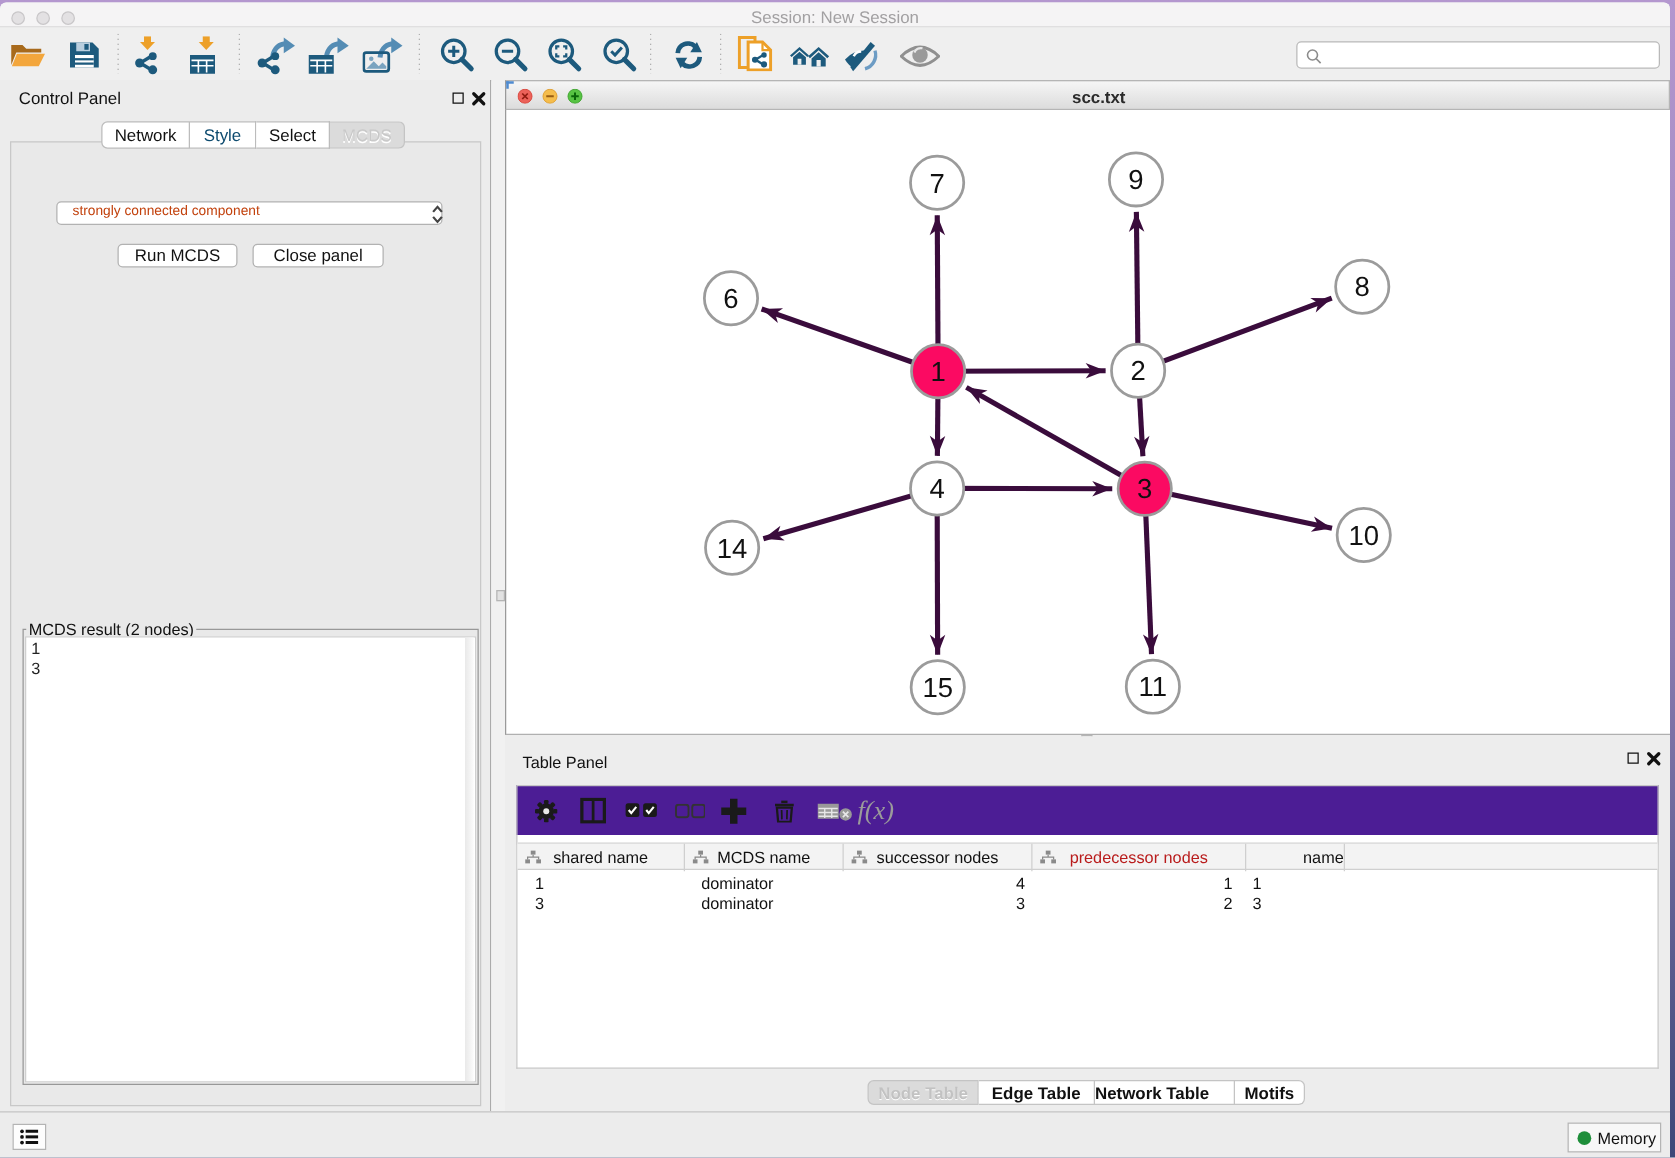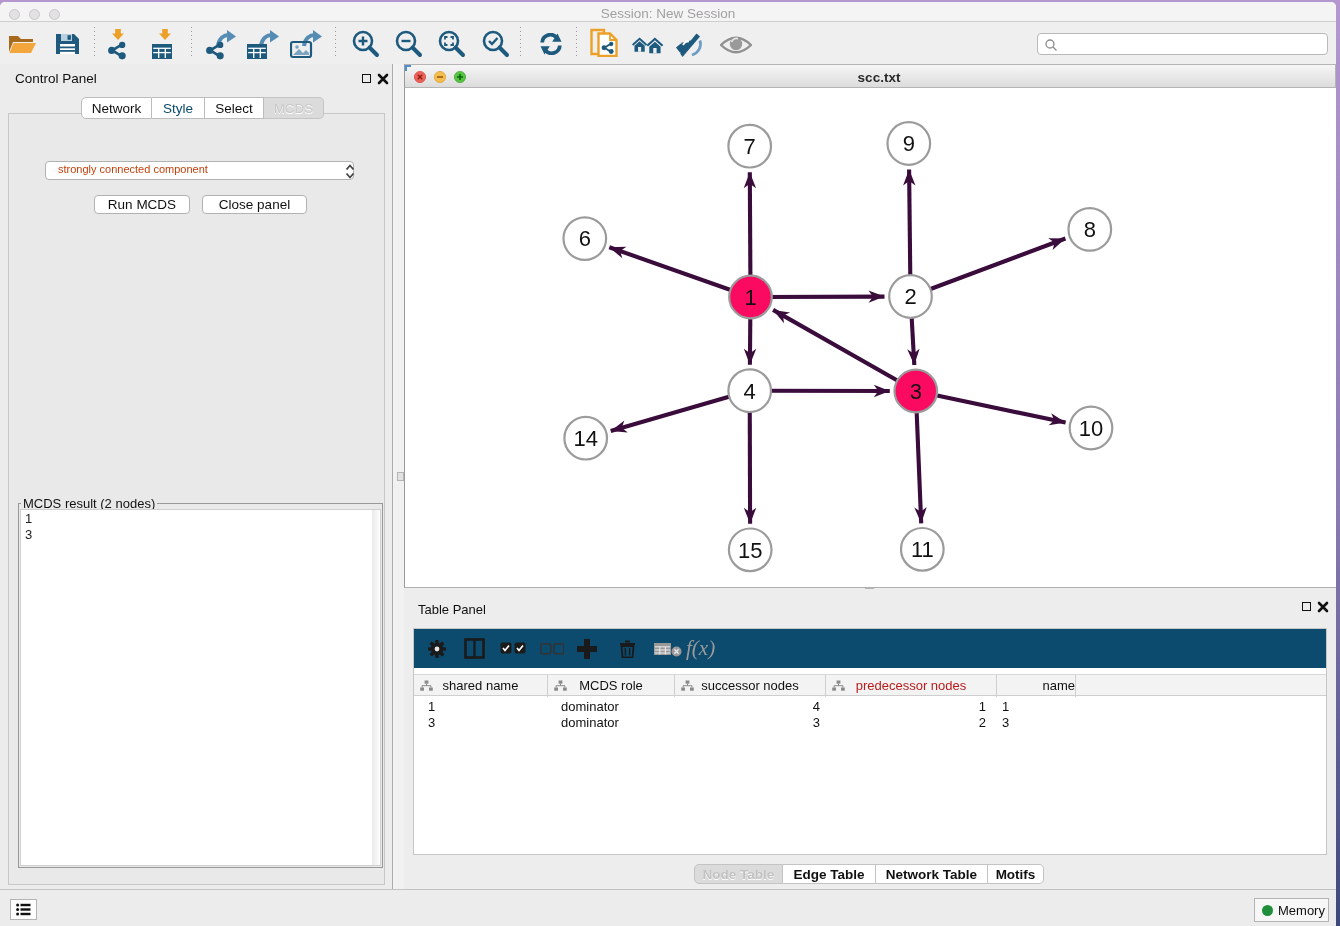--- a/index.html
+++ b/index.html
@@ -268,21 +268,21 @@
 <text x="750.2" y="557.6" text-anchor="middle" font-size="22" fill="#111">15</text>
 </svg>
 
 <div class="abs" style="left:404px;top:587px;width:932px;height:302px;background:#ededed">
   <div class="abs" style="left:14px;top:13px;font-size:13px;color:#111">Table Panel</div>
   <div class="abs" style="left:898px;top:13px;width:9px;height:9px;border:1.5px solid #111"></div>
   <svg class="abs" style="left:913px;top:12px" width="12" height="12" viewBox="0 0 12 12">
         <path d="M2,2 L10,10 M10,2 L2,10" stroke="#111" stroke-width="2.6" stroke-linecap="round"></path>
       </svg>
 
-  <div class="abs" style="left:9px;top:39px;width:914px;height:48px;background:#0c4a6e;border:1px solid #c6c6c6">
+  <div class="abs" style="left:9px;top:39px;width:914px;height:48px;background:#4c1d95;border:1px solid #c6c6c6">
     <svg class="abs" style="left:14px;top:11px" width="18" height="18" viewBox="0 0 18 18">
           <g fill="#1a1a1a">
             <circle cx="9" cy="9" r="6.2"></circle>
             <rect x="7.2" y="0" width="3.6" height="3.4" rx="1" transform="rotate(0 9 9)"></rect>
             <rect x="7.2" y="0" width="3.6" height="3.4" rx="1" transform="rotate(45 9 9)"></rect>
             <rect x="7.2" y="0" width="3.6" height="3.4" rx="1" transform="rotate(90 9 9)"></rect>
             <rect x="7.2" y="0" width="3.6" height="3.4" rx="1" transform="rotate(135 9 9)"></rect>
             <rect x="7.2" y="0" width="3.6" height="3.4" rx="1" transform="rotate(180 9 9)"></rect>
             <rect x="7.2" y="0" width="3.6" height="3.4" rx="1" transform="rotate(225 9 9)"></rect>
             <rect x="7.2" y="0" width="3.6" height="3.4" rx="1" transform="rotate(270 9 9)"></rect>
@@ -350,21 +350,21 @@
         <svg width="13" height="12" viewBox="0 0 13 12" style="position:absolute;left:6px;top:5px">
               <g fill="#8a8a8a">
                 <rect x="4.6" y="0.5" width="3.8" height="3.2"></rect>
                 <rect x="0.2" y="7.5" width="3.8" height="3.2"></rect>
                 <rect x="9" y="7.5" width="3.8" height="3.2"></rect>
               </g>
               <g stroke="#8a8a8a" stroke-width="1">
                 <path d="M6.5,3.7 L6.5,5.7 M2.1,7.5 L2.1,5.7 L10.9,5.7 L10.9,7.5" fill="none"></path>
               </g>
             </svg>
-        <div class="abs" style="left:0;top:3px;width:100%;text-align:center;font-size:13px;color:#111">MCDS role</div>
+        <div class="abs" style="left:0;top:3px;width:100%;text-align:center;font-size:13px;color:#111">MCDS name</div>
       </div>
       <div class="abs" style="left:261px;top:0;width:151px;height:22px;border-right:1px solid #cfcfcf">
         <svg width="13" height="12" viewBox="0 0 13 12" style="position:absolute;left:6px;top:5px">
               <g fill="#8a8a8a">
                 <rect x="4.6" y="0.5" width="3.8" height="3.2"></rect>
                 <rect x="0.2" y="7.5" width="3.8" height="3.2"></rect>
                 <rect x="9" y="7.5" width="3.8" height="3.2"></rect>
               </g>
               <g stroke="#8a8a8a" stroke-width="1">
                 <path d="M6.5,3.7 L6.5,5.7 M2.1,7.5 L2.1,5.7 L10.9,5.7 L10.9,7.5" fill="none"></path>
@@ -401,21 +401,21 @@
       <span class="abs" style="left:147px;top:1px">dominator</span>
       <span class="abs" style="left:261px;top:1px;width:145px;text-align:right">3</span>
       <span class="abs" style="left:412px;top:1px;width:160px;text-align:right">2</span>
       <span class="abs" style="left:588px;top:1px">3</span>
     </div>
   </div>
 
   <div class="abs" style="left:290px;top:275px;height:20px;font-size:13.5px;font-weight:600">
     <div class="abs" style="left:0;top:0;width:89px;height:20px;background:#dbdbdb;border:1px solid #c4c4c4;border-radius:5px 0 0 5px;text-align:center;line-height:19px;color:#c2c2c2;text-shadow:0 1px 0 #fff">Node Table</div>
     <div class="abs" style="left:89px;top:0;width:93px;height:20px;background:#fff;border:1px solid #c4c4c4;border-left:none;text-align:center;line-height:19px;color:#111">Edge Table</div>
-    <div class="abs" style="left:182px;top:0;width:112px;height:20px;background:#fff;border:1px solid #c4c4c4;border-left:none;text-align:center;line-height:19px;color:#111">Network Table</div>
+    <div class="abs" style="left:182px;top:0;width:112px;height:20px;background:#fff;border:1px solid #c4c4c4;border-left:none;text-align:left;line-height:19px;color:#111">Network Table</div>
     <div class="abs" style="left:294px;top:0;width:56px;height:20px;background:#fff;border:1px solid #c4c4c4;border-left:none;border-radius:0 5px 5px 0;text-align:center;line-height:19px;color:#111">Motifs</div>
   </div>
 </div>
 
 <div class="abs" style="left:0;top:887px;width:1336px;height:37px;background:#ececec;border-top:1px solid #c3c3c3">
   <div class="abs" style="left:10px;top:9px;width:27px;height:21px;background:#fdfdfd;border:1px solid #b4b4b4">
     <svg width="15" height="13" style="position:absolute;left:5px;top:3px" viewBox="0 0 15 13">
       <circle cx="1.6" cy="2" r="1.5" fill="#111"></circle>
           <circle cx="1.6" cy="6.5" r="1.5" fill="#111"></circle>
           <circle cx="1.6" cy="11" r="1.5" fill="#111"></circle>

